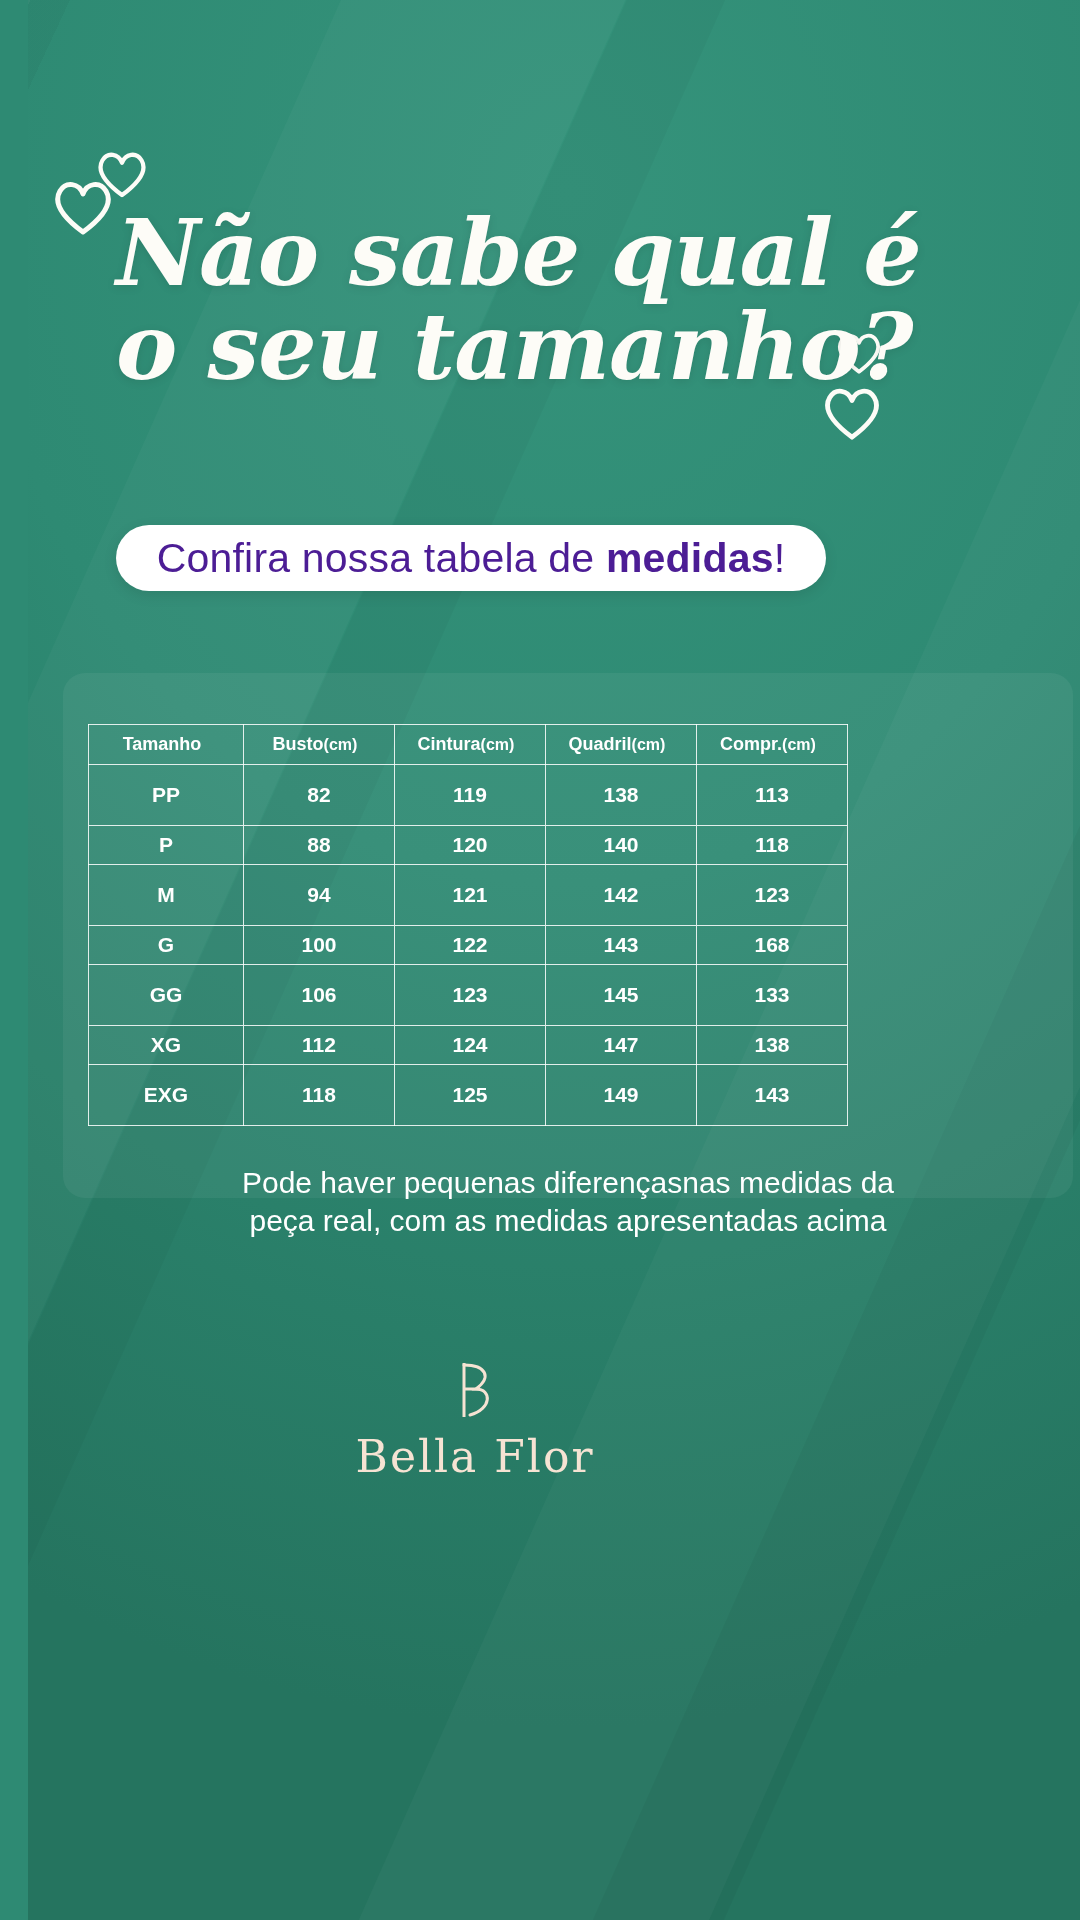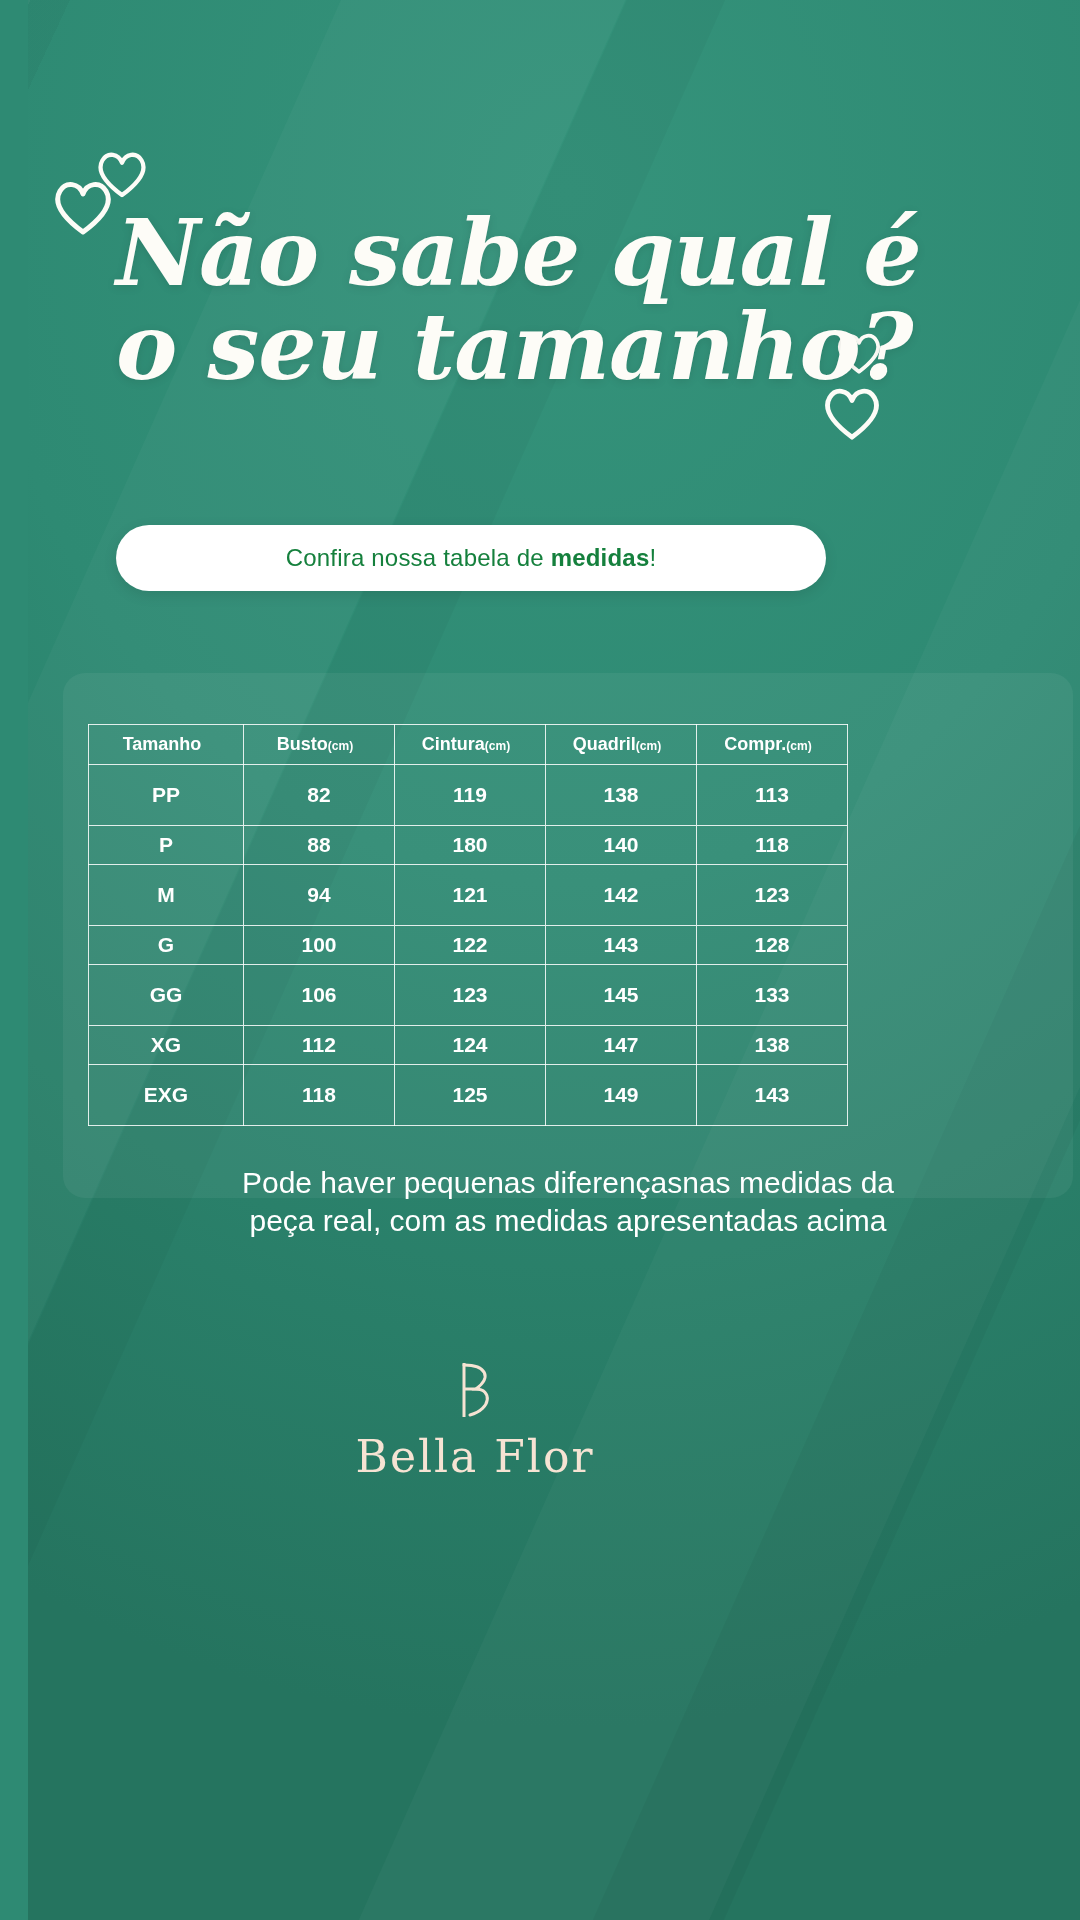--- a/index.html
+++ b/index.html
@@ -58,22 +58,22 @@
   .pill {
     position:absolute;
     left:88px; top:525px;
     width:710px; height:66px;
     background:#ffffff;
     border-radius:40px;
     display:flex; align-items:center; justify-content:center;
     box-shadow:0 4px 14px rgba(0,0,0,0.10);
   }
   .pill-text {
-    color:#15803d;
-    font-size:24px;
+    color:#4c1d95;
+    font-size:41px;
     font-weight:400;
     letter-spacing:0.2px;
     white-space:nowrap;
   }
   .pill-text b { font-weight:700; }
 
   
   .card {
     position:absolute;
     left:35px; top:673px;
@@ -93,21 +93,21 @@
     text-align:center;
     font-weight:700;
     color:#ffffff;
   }
   table.sizes th {
     font-size:18px;
     padding:9px 8px 9px 0;
     border:1px solid rgba(255,255,255,0.85);
   }
   table.sizes th .cm {
-    font-size:12px;
+    font-size:16px;
     vertical-align:baseline;
     font-weight:700;
   }
   table.sizes td {
     font-size:21px;
     border-left:1px solid rgba(255,255,255,0.85);
     border-right:1px solid rgba(255,255,255,0.85);
   }
   table.sizes tr.tall td { padding:18px 14px; }
   table.sizes tr.short td { padding:7px 0; border-top:1px solid rgba(255,255,255,0.85); border-bottom:1px solid rgba(255,255,255,0.85); }
@@ -200,37 +200,37 @@
       <tr class="tall">
         <td class="first">PP</td>
         <td>82</td>
         <td>119</td>
         <td>138</td>
         <td>113</td>
       </tr>
       <tr class="short">
         <td class="first">P</td>
         <td>88</td>
-        <td>180</td>
+        <td>120</td>
         <td>140</td>
         <td>118</td>
       </tr>
       <tr class="tall">
         <td class="first">M</td>
         <td>94</td>
         <td>121</td>
         <td>142</td>
         <td>123</td>
       </tr>
       <tr class="short">
         <td class="first">G</td>
         <td>100</td>
         <td>122</td>
         <td>143</td>
-        <td>128</td>
+        <td>168</td>
       </tr>
       <tr class="tall">
         <td class="first">GG</td>
         <td>106</td>
         <td>123</td>
         <td>145</td>
         <td>133</td>
       </tr>
       <tr class="short">
         <td class="first">XG</td>

